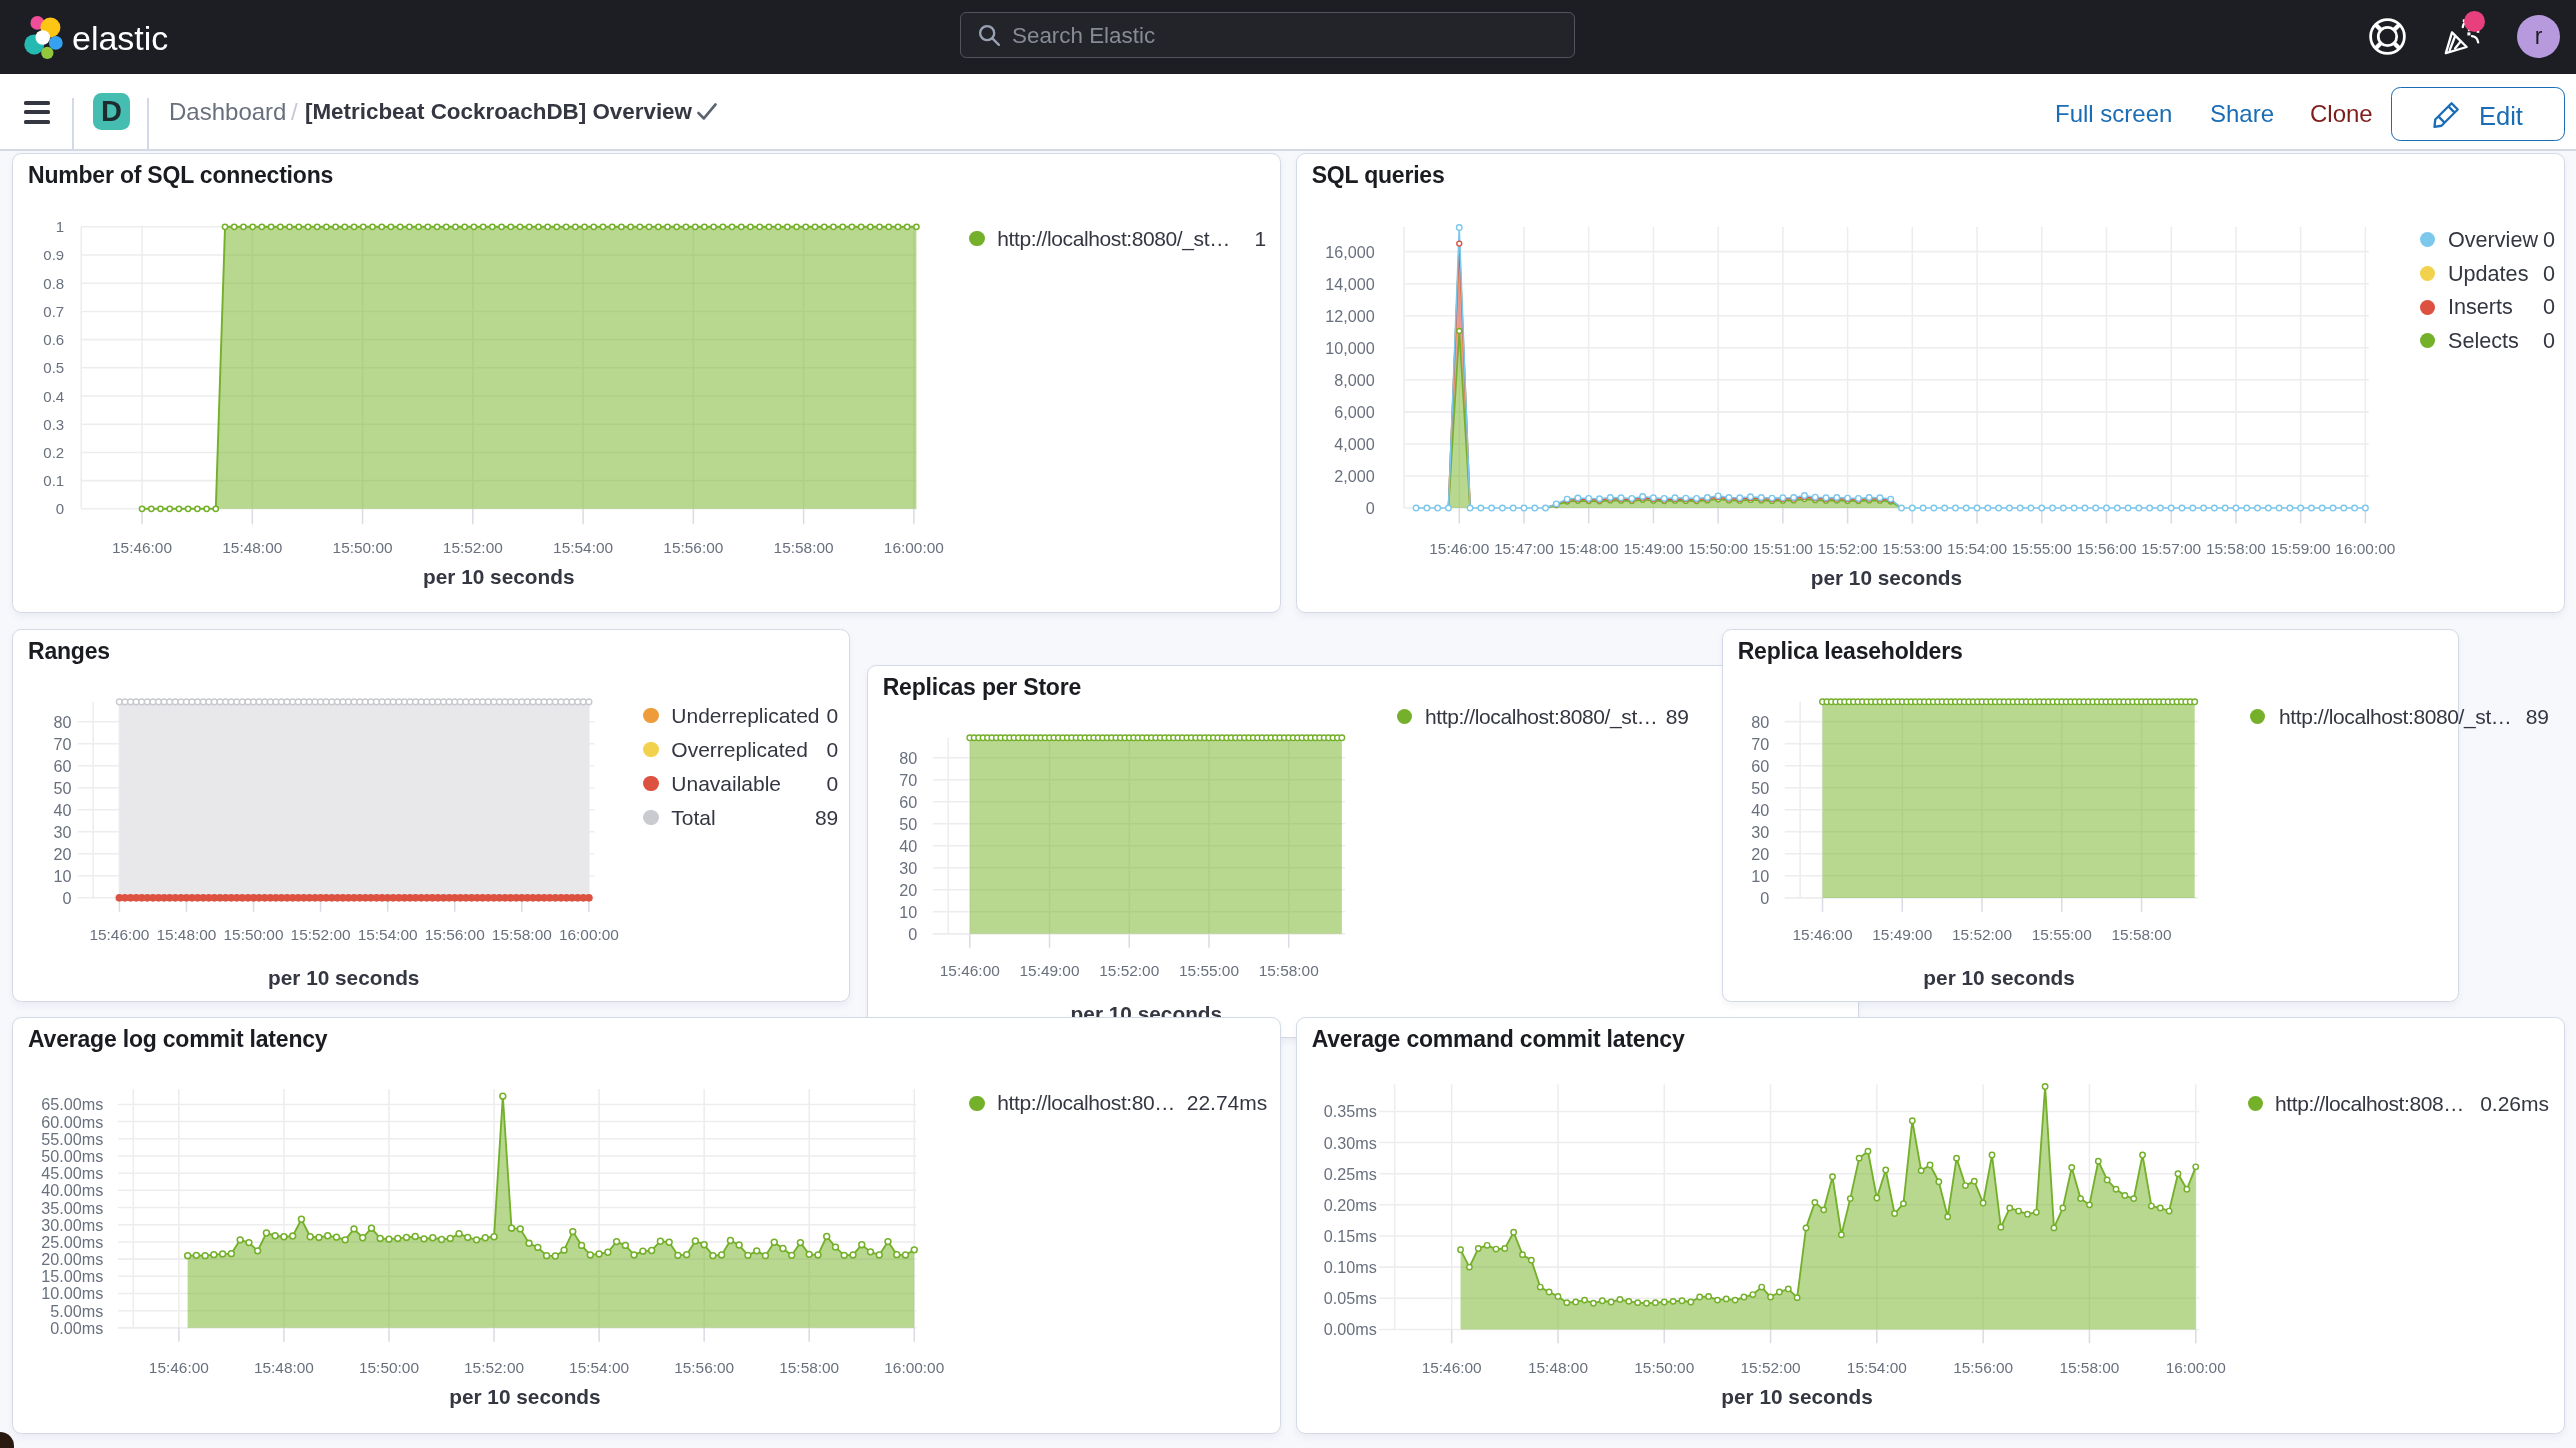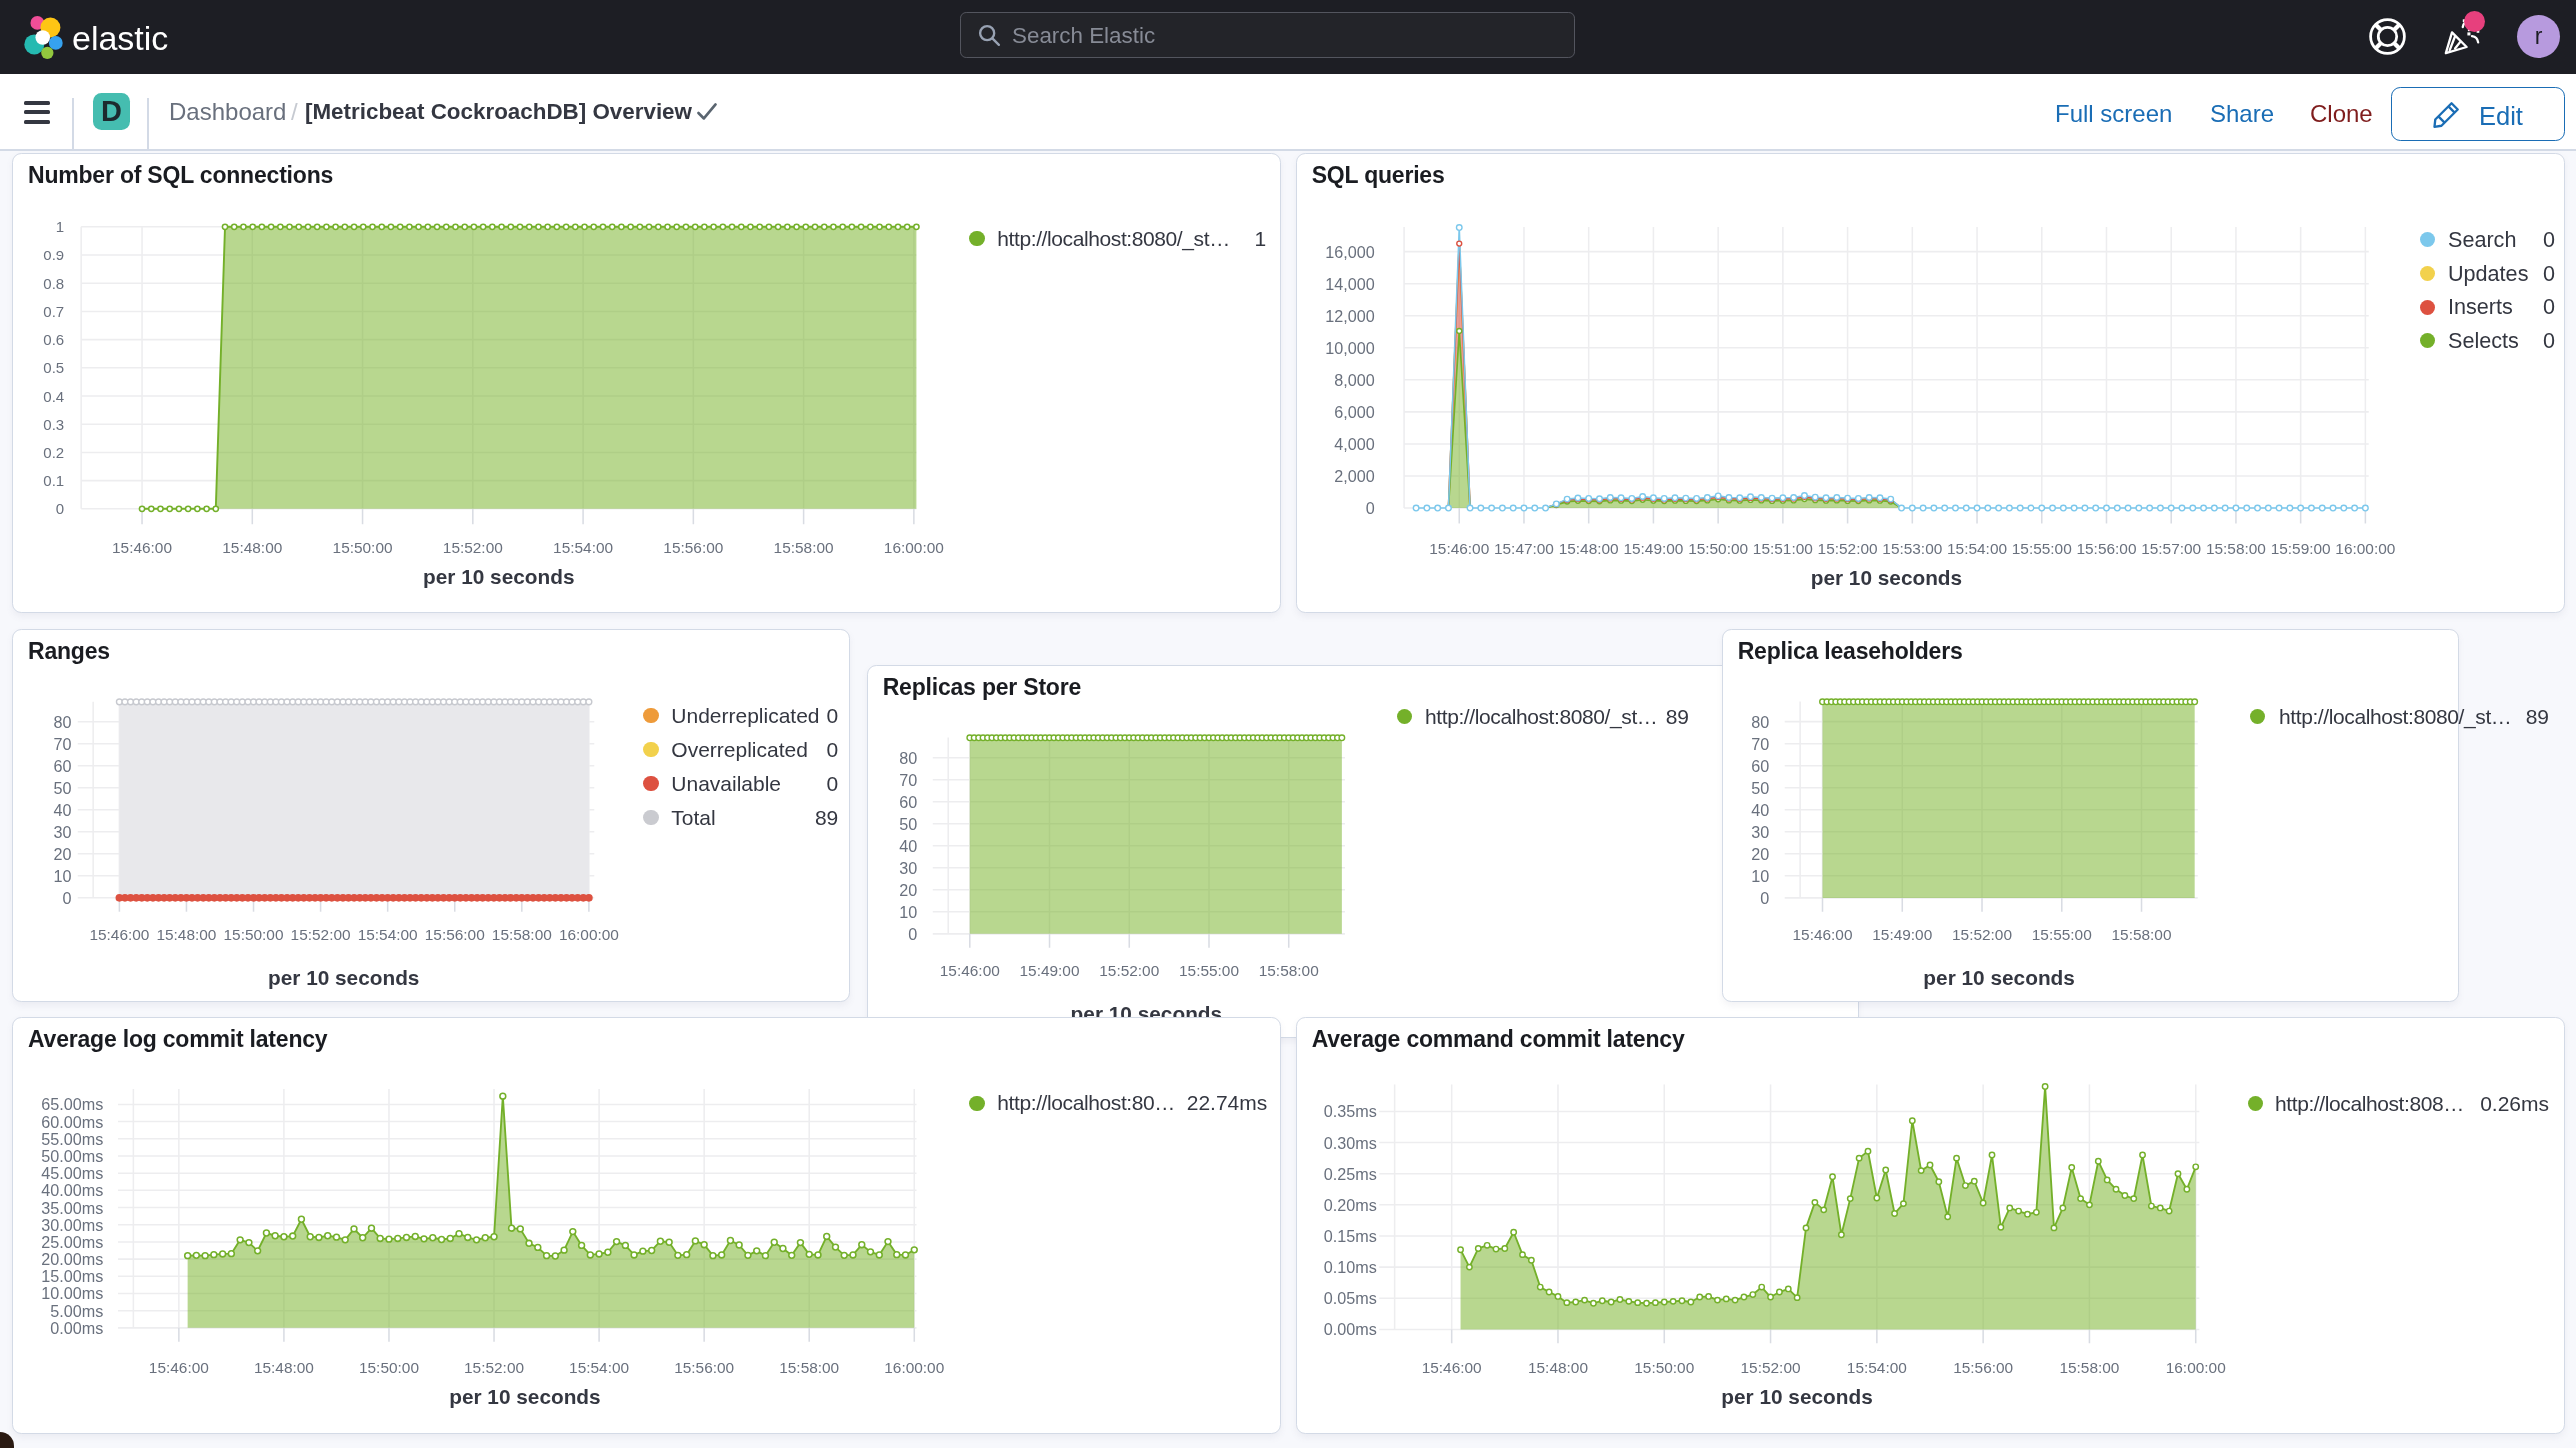--- a/index.html
+++ b/index.html
@@ -453,21 +453,21 @@
       <circle cx="1315.6" cy="459.5" r="3.6" fill="#fff" stroke="#7CC8EC" stroke-width="1.8"></circle>
       <circle cx="1329.6" cy="459.5" r="3.6" fill="#fff" stroke="#7CC8EC" stroke-width="1.8"></circle>
       <circle cx="1343.6" cy="459.5" r="3.6" fill="#fff" stroke="#7CC8EC" stroke-width="1.8"></circle>
       <circle cx="1357.6" cy="459.5" r="3.6" fill="#fff" stroke="#7CC8EC" stroke-width="1.8"></circle>
       <circle cx="1371.6" cy="459.5" r="3.6" fill="#fff" stroke="#7CC8EC" stroke-width="1.8"></circle>
       <circle cx="1385.6" cy="459.5" r="3.6" fill="#fff" stroke="#7CC8EC" stroke-width="1.8"></circle>
     </svg>
   </div>
 <div style="position:absolute;left:1296px;top:153px;">
     <div style="position:absolute;left:1124px;top:79px;width:15.4px;height:15.4px;border-radius:50%;background:#7CC8EC;"></div>
-    <div style="position:absolute;left:1152px;top:73px;font-size:21.6px;letter-spacing:0px;line-height:28px;color:#343741;white-space:nowrap;">Search</div>
+    <div style="position:absolute;left:1152px;top:73px;font-size:21.6px;letter-spacing:0px;line-height:28px;color:#343741;white-space:nowrap;">Overview</div>
     <div style="position:absolute;left:1143px;top:73px;width:116px;text-align:right;font-size:21.6px;line-height:28px;color:#343741;">0</div>
     <div style="position:absolute;left:1124px;top:113px;width:15.4px;height:15.4px;border-radius:50%;background:#F2D14C;"></div>
     <div style="position:absolute;left:1152px;top:107px;font-size:21.6px;letter-spacing:0px;line-height:28px;color:#343741;white-space:nowrap;">Updates</div>
     <div style="position:absolute;left:1143px;top:107px;width:116px;text-align:right;font-size:21.6px;line-height:28px;color:#343741;">0</div>
     <div style="position:absolute;left:1124px;top:147px;width:15.4px;height:15.4px;border-radius:50%;background:#DD5140;"></div>
     <div style="position:absolute;left:1152px;top:140px;font-size:21.6px;letter-spacing:0px;line-height:28px;color:#343741;white-space:nowrap;">Inserts</div>
     <div style="position:absolute;left:1143px;top:140px;width:116px;text-align:right;font-size:21.6px;line-height:28px;color:#343741;">0</div>
     <div style="position:absolute;left:1124px;top:180px;width:15.4px;height:15.4px;border-radius:50%;background:#74B02A;"></div>
     <div style="position:absolute;left:1152px;top:174px;font-size:21.6px;letter-spacing:0px;line-height:28px;color:#343741;white-space:nowrap;">Selects</div>
     <div style="position:absolute;left:1143px;top:174px;width:116px;text-align:right;font-size:21.6px;line-height:28px;color:#343741;">0</div>

